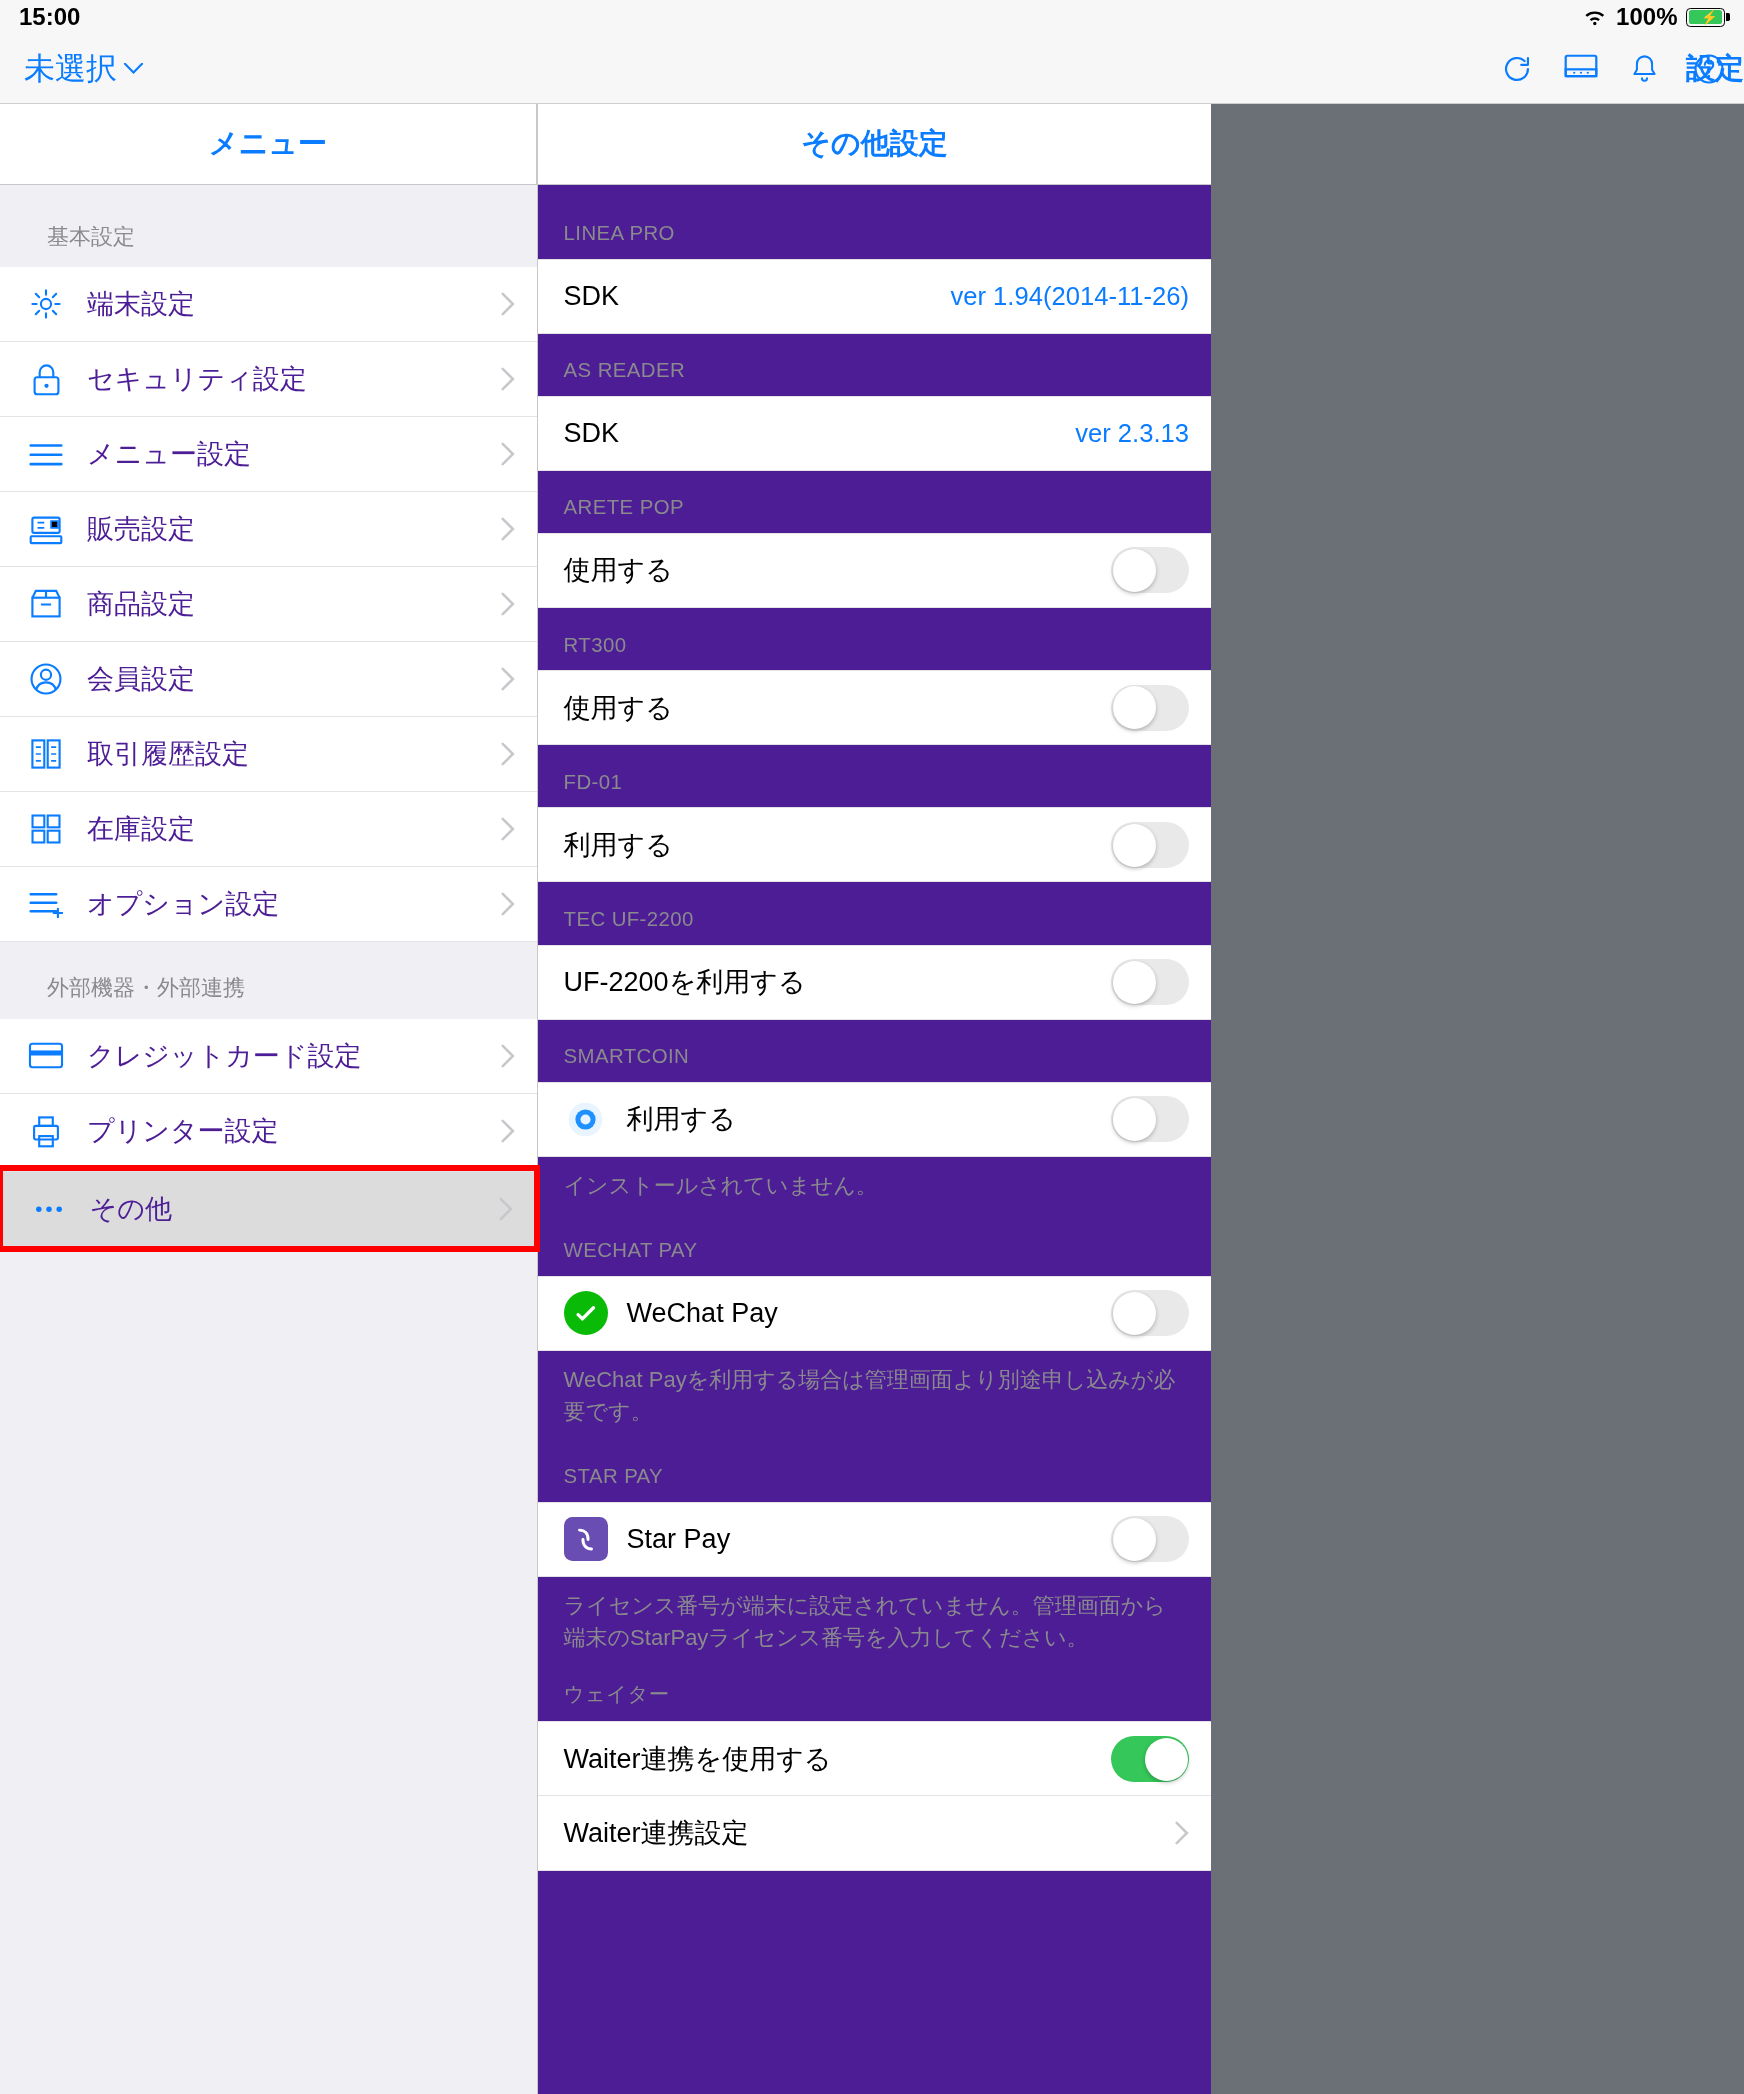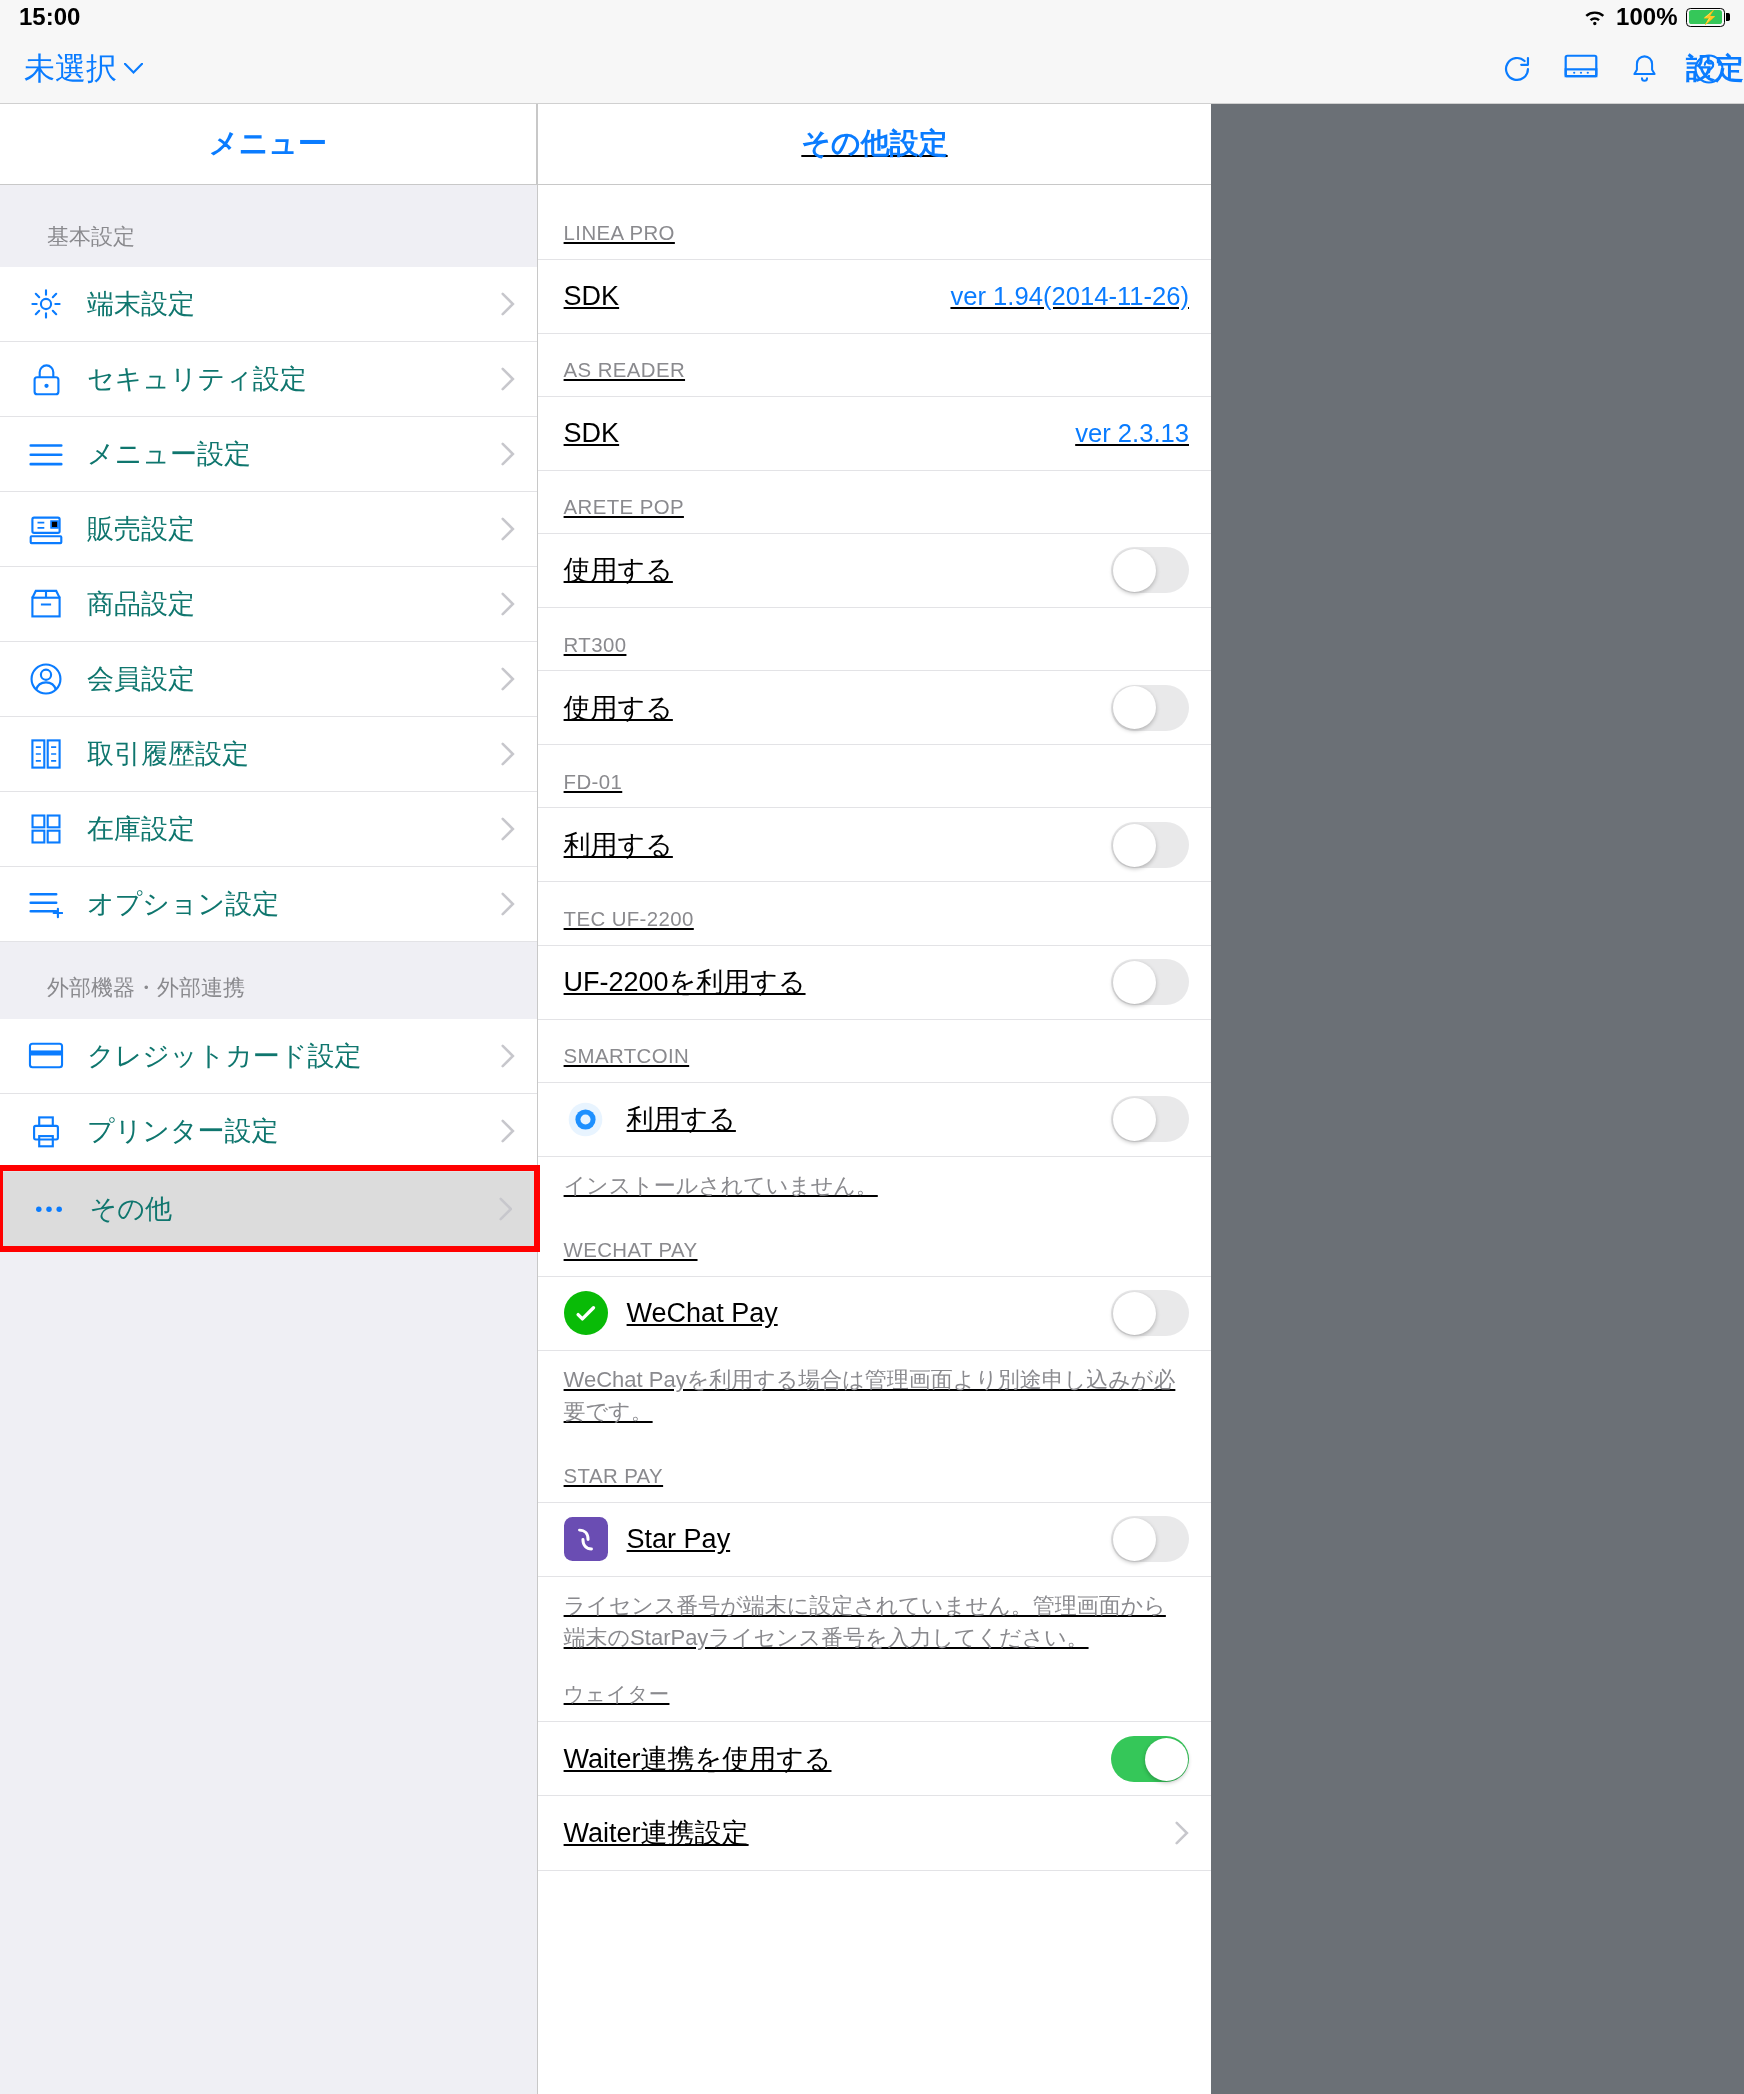--- a/index.html
+++ b/index.html
@@ -16,31 +16,31 @@
   
   .navbar { width:1744px; height:70px; background:#f7f7f7; border-bottom:0.9px solid #d0d0d0; display:flex; align-items:center; position:relative; }
   .nav-left { position:absolute; left:24px; display:flex; align-items:center; gap:6.8px; color:#0a7cff; font-size:31px; }
   .nav-title { width:100%; text-align:right; color:#0a7cff; font-size:29px; font-weight:600; }
   .nav-right { position:absolute; right:17px; display:flex; align-items:center; gap:27px; }
   .nav-icon { width:37px; height:37px; color:#0a7cff; display:flex; align-items:center; justify-content:center; }
   .chev-down { display:inline-block; }
   
   .body { width:1728px; height:calc(2095px - 34px - 70px); display:flex;justify-content:flex-end; }
   .sidebar { width:538px; background:#efeff4; border-right:0.9px solid #c8c8c8; display:flex; flex-direction:column; }
-  .main    { width:673px; background:#ffffff; display:flex; flex-direction:column;text-decoration:underline; }
+  .main    { width:673px; background:#4c1d95; display:flex; flex-direction:column; }
   .rightpad{ flex:1; background:#6b7076; }
   
   .colheader { height:81px; background:#fff; border-bottom:0.9px solid #c8c8c8; display:flex; align-items:center; justify-content:center; color:#0a7cff; font-size:29px; font-weight:700; }
   .sidebar .colheader { border-right:0.9px solid #c8c8c8; }
   
   .section-label { font-size:22px; color:#8a8a8e; padding:37px 0 15.3px 27px;margin-left:20px; }
   .menu-item { height:75px; background:#fff; display:flex; align-items:center; padding:0 22px 0 22px; border-bottom:0.9px solid #e3e3e6; position:relative; }
   .menu-item:first-of-type { border-top:0.9px solid #e3e3e6; }
   .menu-item .micon { width:48px; display:flex; align-items:center; justify-content:center; color:#0a7cff; }
-  .menu-item .mlabel { flex:1; font-size:27px; color:#0f766e; padding-left:17px; }
+  .menu-item .mlabel { flex:1; font-size:27px; color:#4c1d95; padding-left:17px; }
   .menu-item .chev { color:#c7c7cc; }
   .menu-item.selected { background:#dcdcdc; }
   .redbox { border:6.8px solid #ff0000; margin-top:-3.4px; margin-left:-3.4px; margin-right:-3.4px; position:relative; z-index:5; }
   .redbox .menu-item { border-bottom:none; }
   .section-label.tight { padding-top:31px; }
   
   .main-scroll { overflow:hidden; }
   .grp-label { font-size:20.4px; color:#8a8a8e; padding:37px 0 13.6px 25.6px; letter-spacing:0.4px; }
   .grp-label.tight { padding-top:25.6px; }
   .row { background:#fff; min-height:75px; display:flex; align-items:center; padding:0 22px 0 25.6px; border-top:0.9px solid #e3e3e6; border-bottom:0.9px solid #e3e3e6; font-size:27px; }

